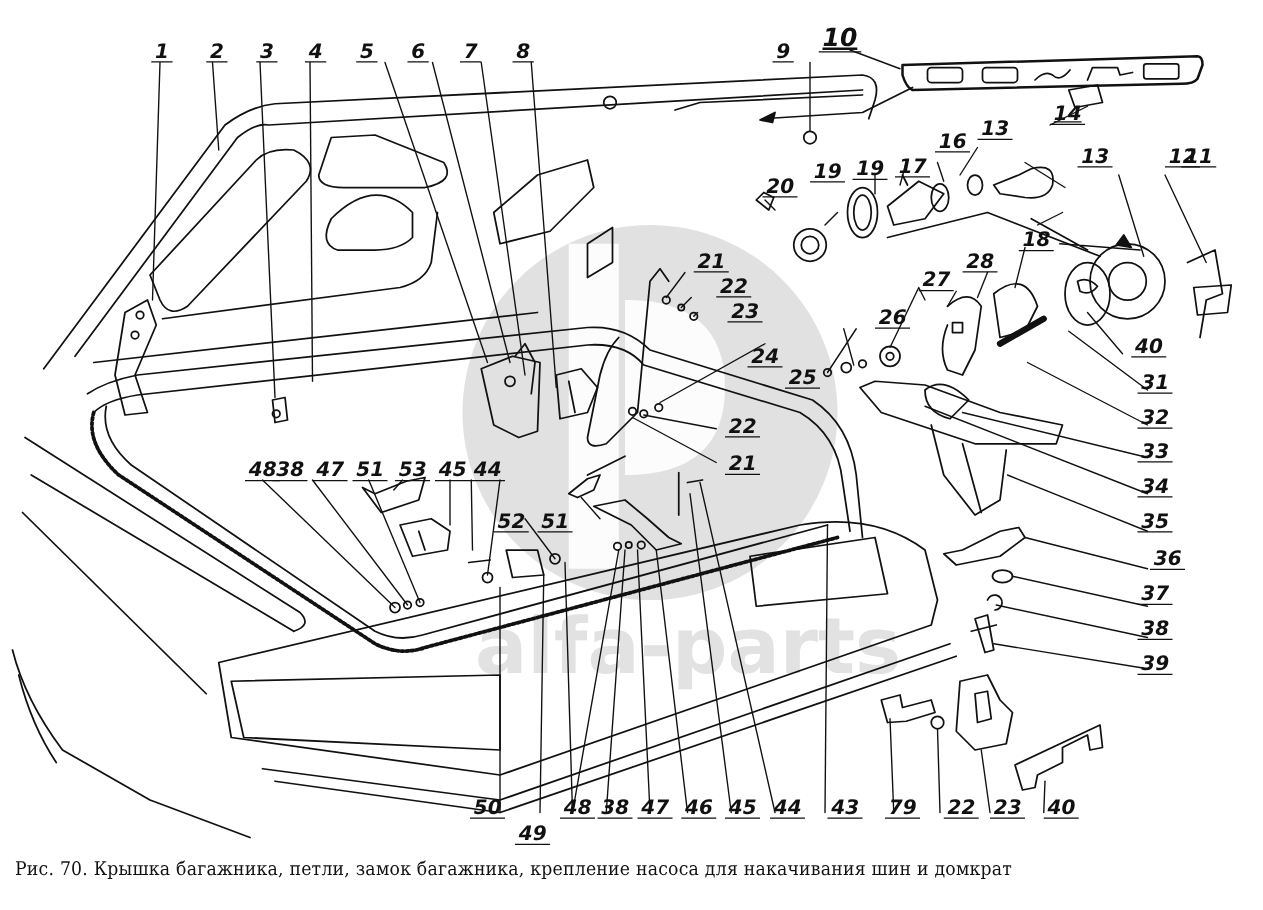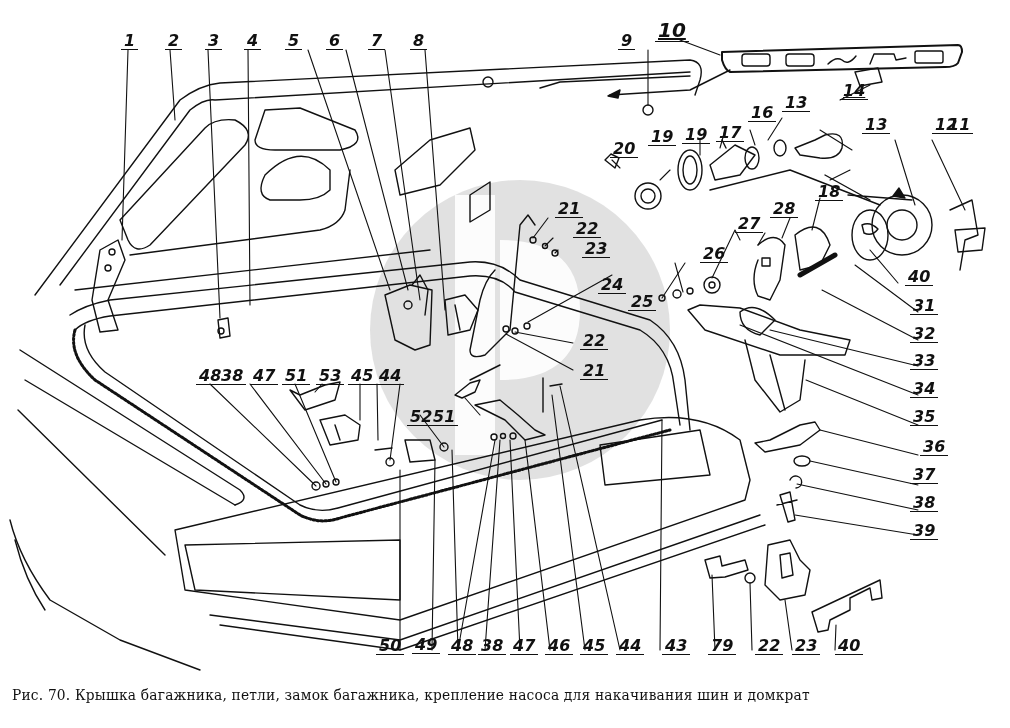--- a/index.html
+++ b/index.html
@@ -14,20 +14,21 @@
 </head>
 <body>
 
 <div id="stage">
 
   <svg width="1010" height="728">
     <circle cx="520" cy="330" r="150" fill="#dcdcdc" opacity="0.85"></circle>
     <rect x="455" y="195" width="40" height="260" fill="#fff" opacity="0.9"></rect>
     <path d="M500 240 q80 0 80 70 q0 70 -80 70 z" fill="#fff" opacity="0.9"></path>
   </svg>
+  <div class="wm" style="left:380px;top:480px;font-size:62px;">alfa-parts</div>
 
   <svg width="1010" height="728" viewBox="0 0 1010 728" fill="none" stroke="#111" stroke-width="1.4" stroke-linejoin="round" stroke-linecap="round">
 
     <g>
       <path d="M35 295 L180 100 Q200 85 220 83 L690 60 Q705 62 700 80 L695 95"></path>
       <path d="M60 285 L190 110 Q205 98 215 100 L690 72"></path>
       <path d="M75 290 L430 250"></path>
       <path d="M120 220 L205 128 Q215 118 235 120 Q255 130 245 145 L150 245 Q135 255 128 240 Z"></path>
       <path d="M255 140 L265 110 L300 108 L355 130 Q365 145 340 150 L275 150 Q255 150 255 140 Z"></path>
       <path d="M265 175 Q300 140 330 170 L330 190 Q320 200 300 200 L270 200 Q255 195 265 175 Z"></path>
@@ -275,25 +276,25 @@
   <div class="lbl" style="left:910px;top:494px;">38</div>
   <div class="lbl" style="left:910px;top:522px;">39</div>
 
   <div class="lbl" style="left:196px;top:367px;">48</div>
   <div class="lbl" style="left:218px;top:367px;">38</div>
   <div class="lbl" style="left:250px;top:367px;">47</div>
   <div class="lbl" style="left:282px;top:367px;">51</div>
   <div class="lbl" style="left:316px;top:367px;">53</div>
   <div class="lbl" style="left:348px;top:367px;">45</div>
   <div class="lbl" style="left:376px;top:367px;">44</div>
-  <div class="lbl" style="left:395px;top:408px;margin-left:12px;">52</div>
+  <div class="lbl" style="left:395px;top:408px;">52</div>
   <div class="lbl" style="left:430px;top:408px;">51</div>
 
   <div class="lbl" style="left:376px;top:637px;">50</div>
-  <div class="lbl" style="left:412px;top:636px;">49</div>
+  <div class="lbl" style="left:412px;top:658px;">49</div>
   <div class="lbl" style="left:448px;top:637px;">48</div>
   <div class="lbl" style="left:478px;top:637px;">38</div>
   <div class="lbl" style="left:510px;top:637px;">47</div>
   <div class="lbl" style="left:545px;top:637px;">46</div>
   <div class="lbl" style="left:580px;top:637px;">45</div>
   <div class="lbl" style="left:616px;top:637px;">44</div>
   <div class="lbl" style="left:662px;top:637px;">43</div>
   <div class="lbl" style="left:708px;top:637px;">79</div>
   <div class="lbl" style="left:755px;top:637px;">22</div>
   <div class="lbl" style="left:792px;top:637px;">23</div>

